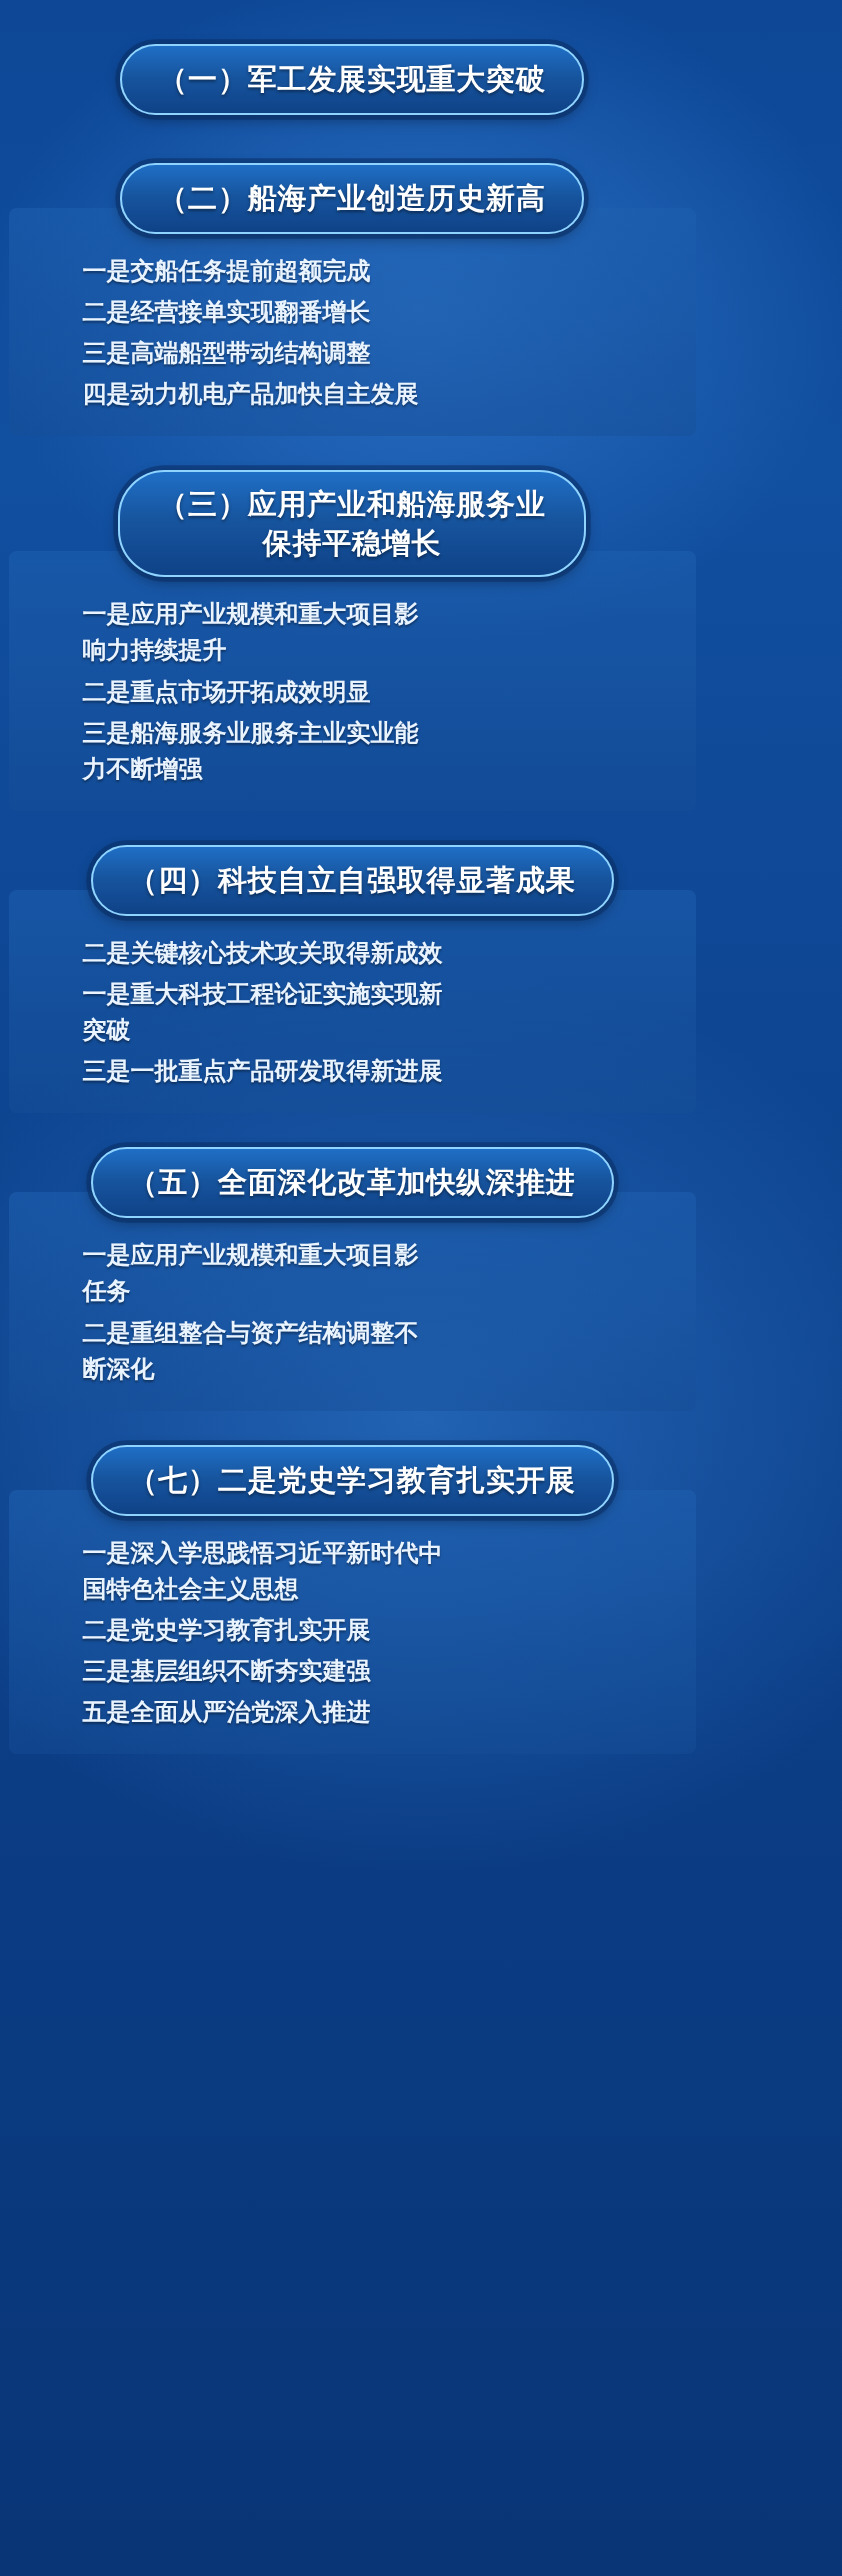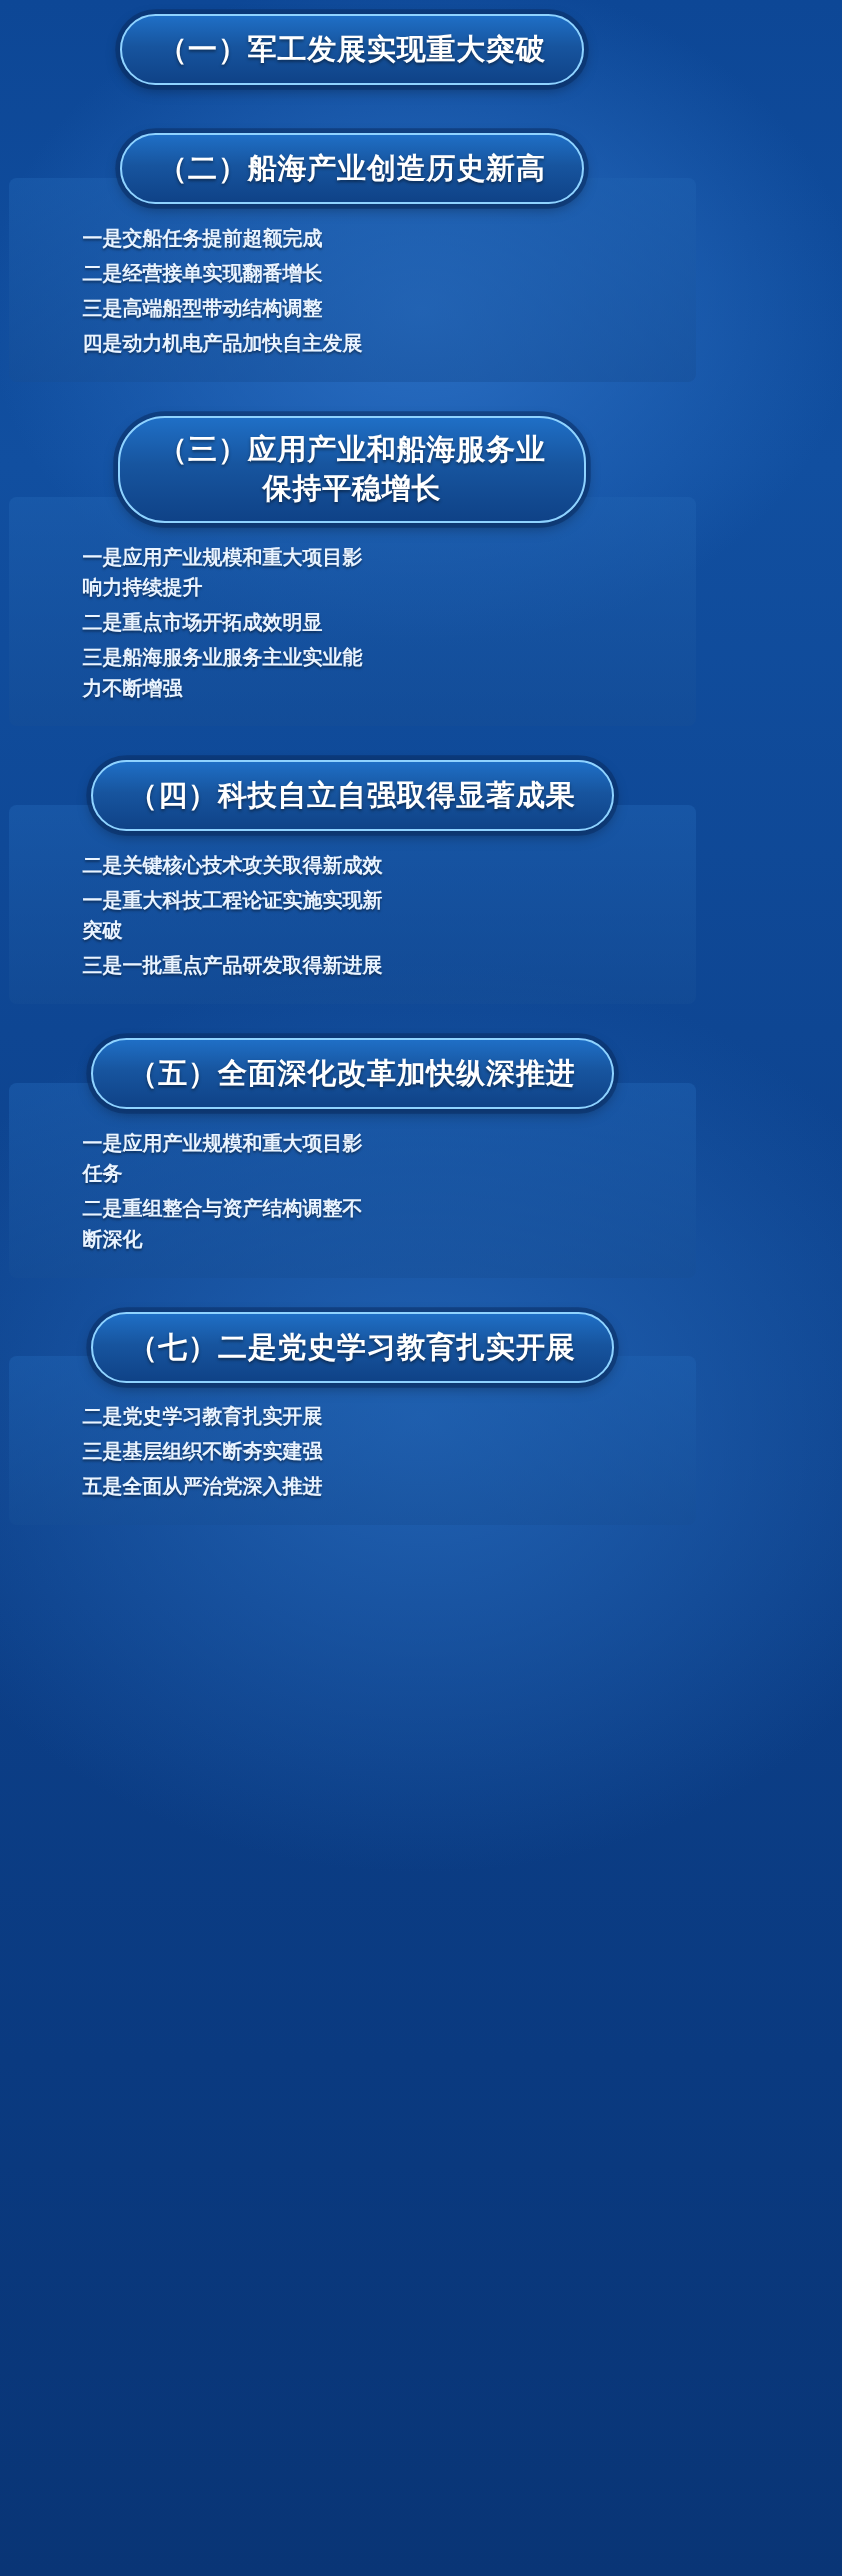--- a/index.html
+++ b/index.html
@@ -17,20 +17,21 @@
       radial-gradient(ellipse 858px 702px at 50% 55%, #2263b4 0%, rgba(34,99,180,0) 65%),
       linear-gradient(180deg, #0d4796 0%, #114fa0 18%, #0e4693 40%, #0c3f88 62%, #0a3a80 80%, #093576 100%);
     overflow: hidden;
     position: relative;
   }
 
   .page {
     position: relative;
     width: 704px;
     padding: 14px 0 31px 0;
+    margin-top: 30px;
   }
 
   .section {
     position: relative;
     margin: 0 0 0 0;
   }
 
   
   .pill-wrap {
     display: flex;
@@ -66,21 +67,21 @@
     width: 687px;
     background: linear-gradient(180deg, rgba(30,96,176,0.55) 0%, rgba(22,78,150,0.45) 100%);
     border-radius: 7.8px;
     padding: 45px 55px 23.4px 55px;
     position: relative;
     z-index: 1;
   }
 
   .line {
     color: #eaf4ff;
-    font-size: 20px;
+    font-size: 24px;
     line-height: 1.52;
     font-weight: bold;
     text-shadow: 0 1.6px 2.3px rgba(0,0,0,0.4);
     margin: 0 0 4.7px 0;
     padding-left: 19px;
     text-indent: 0;
     white-space: pre-line;
   }
   .line:last-child { margin-bottom: 0; }
 
@@ -164,20 +165,22 @@
   </div>
 
 
   <div class="section">
     <div class="pill-wrap">
       <div class="pill">
         <span class="pill-text">（七）二是党史学习教育扎实开展</span>
       </div>
     </div>
     <div class="card">
+      <p class="line">一是深入学思践悟习近平新时代中
+国特色社会主义思想</p>
       <p class="line">二是党史学习教育扎实开展</p>
       <p class="line">三是基层组织不断夯实建强</p>
       <p class="line">五是全面从严治党深入推进</p>
     </div>
   </div>
 
 </div>
 
 
 </body></html>

